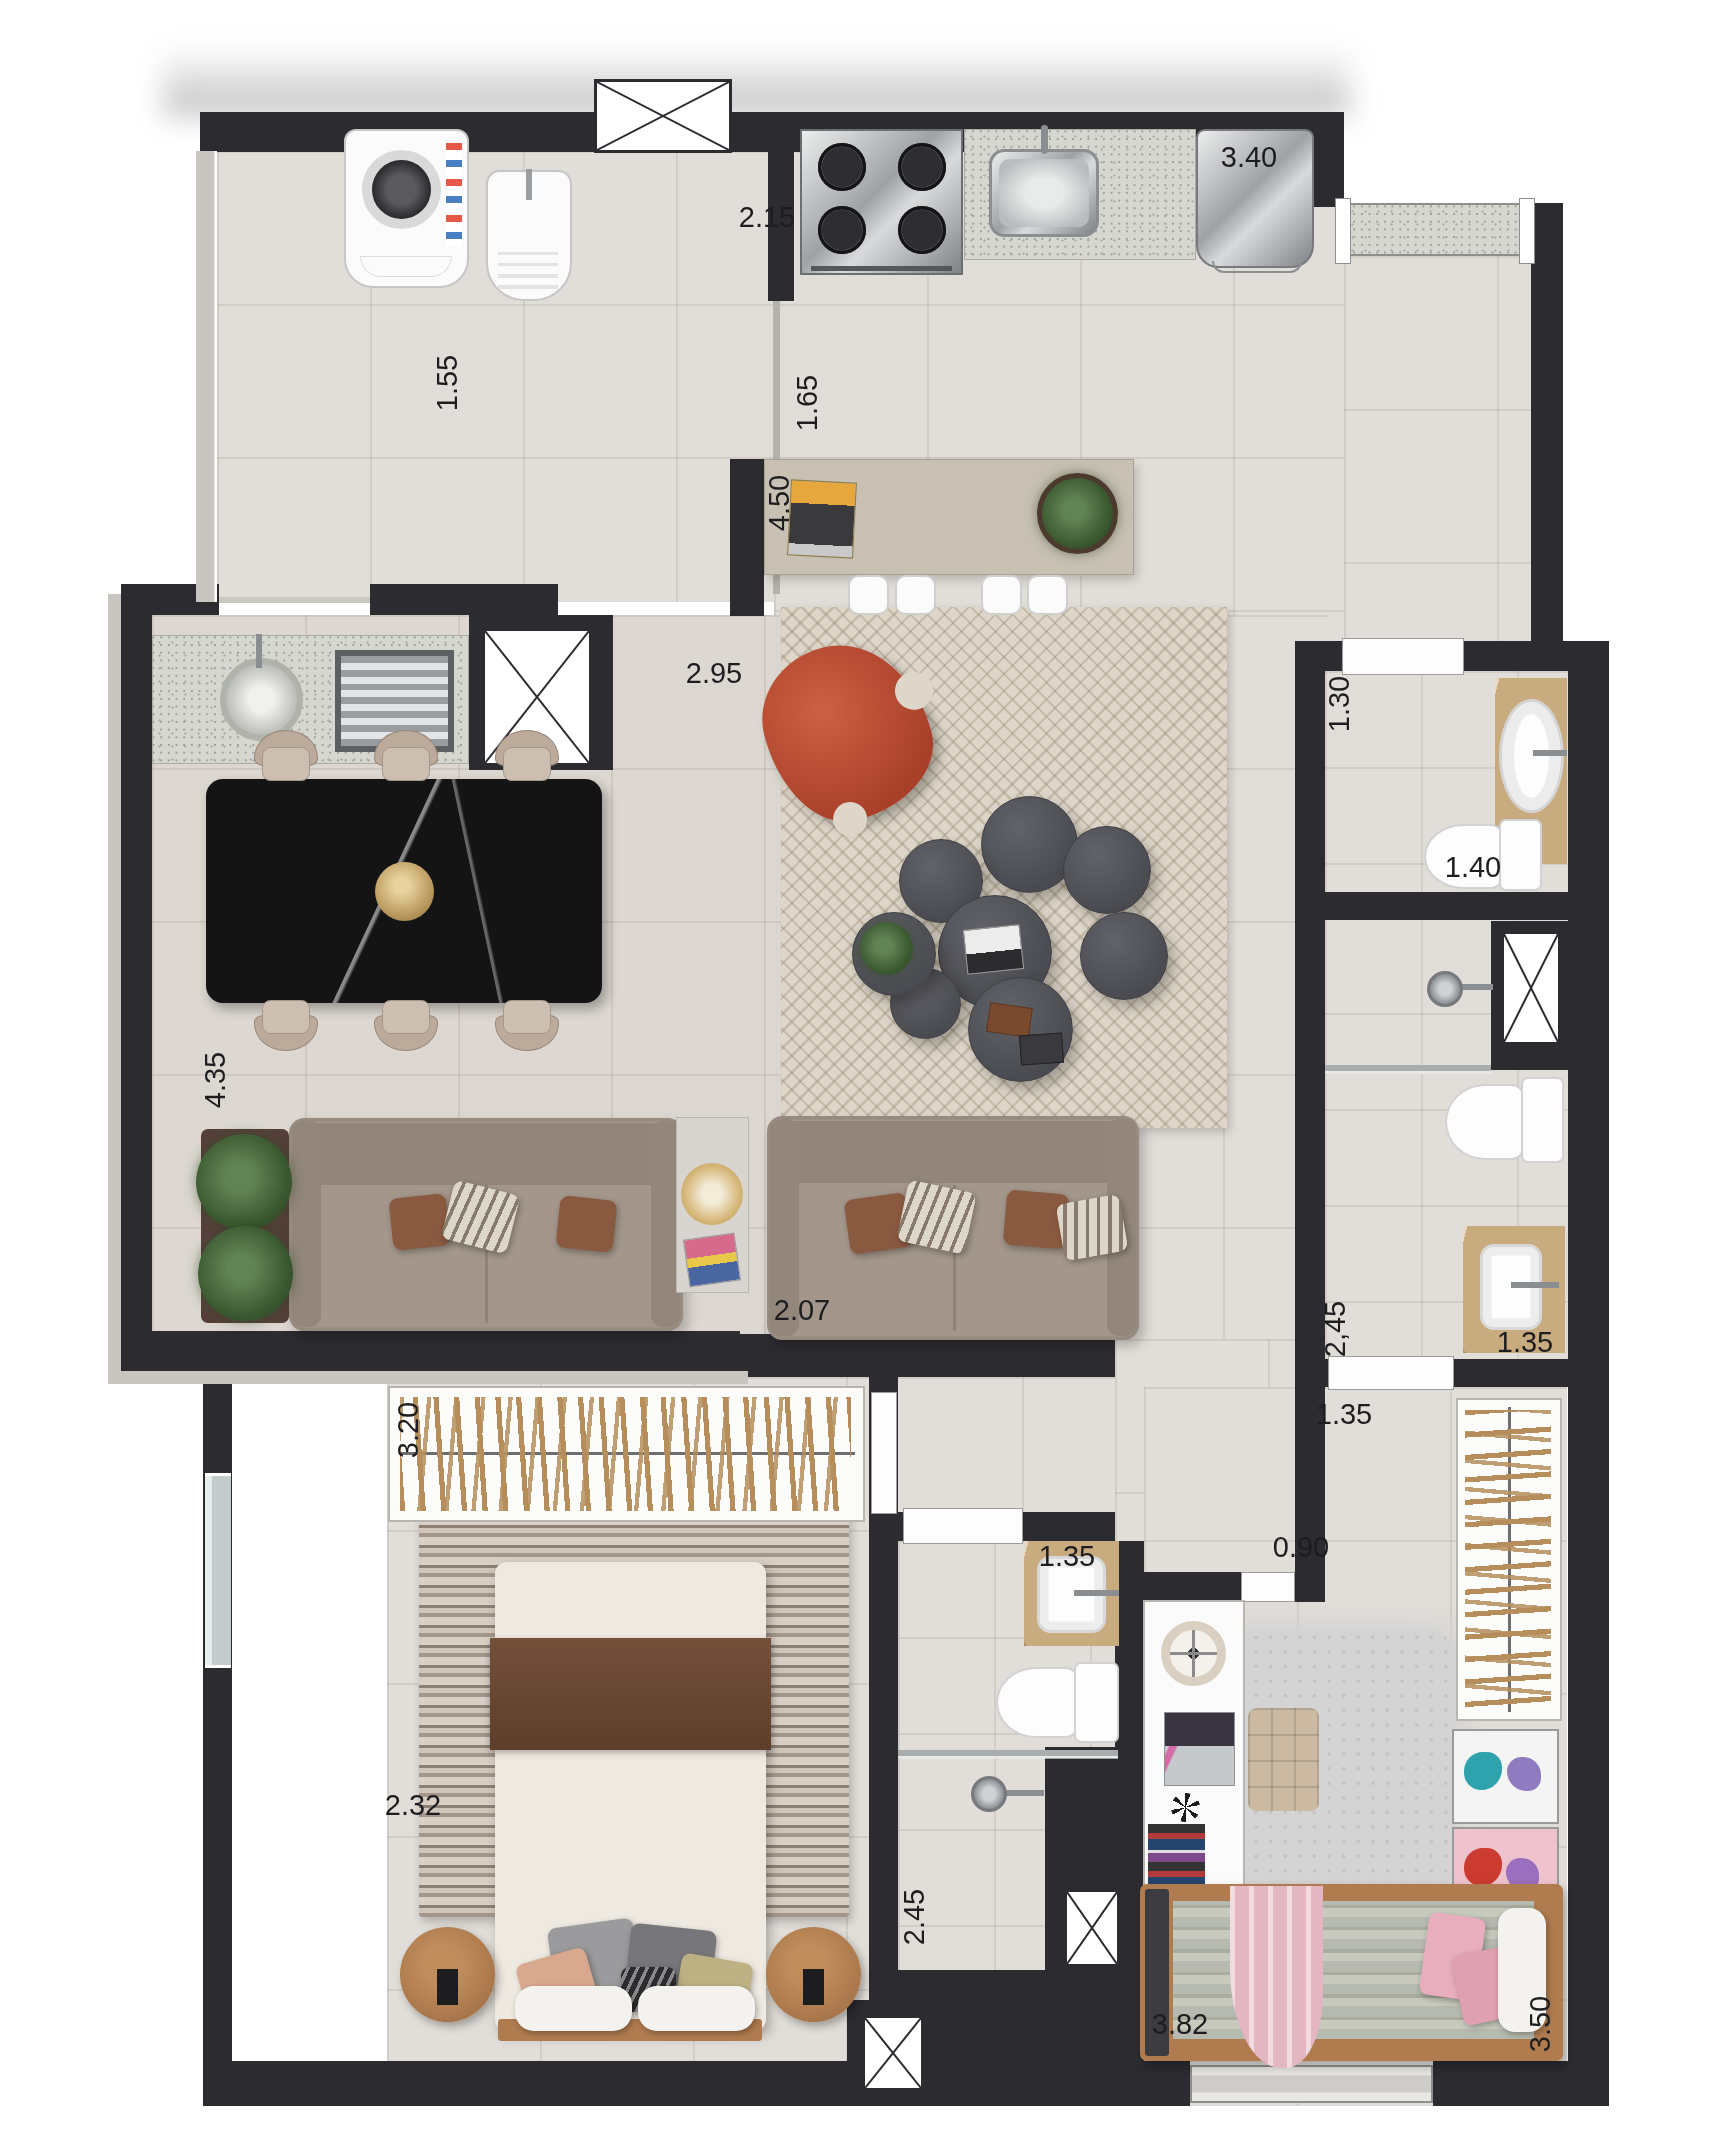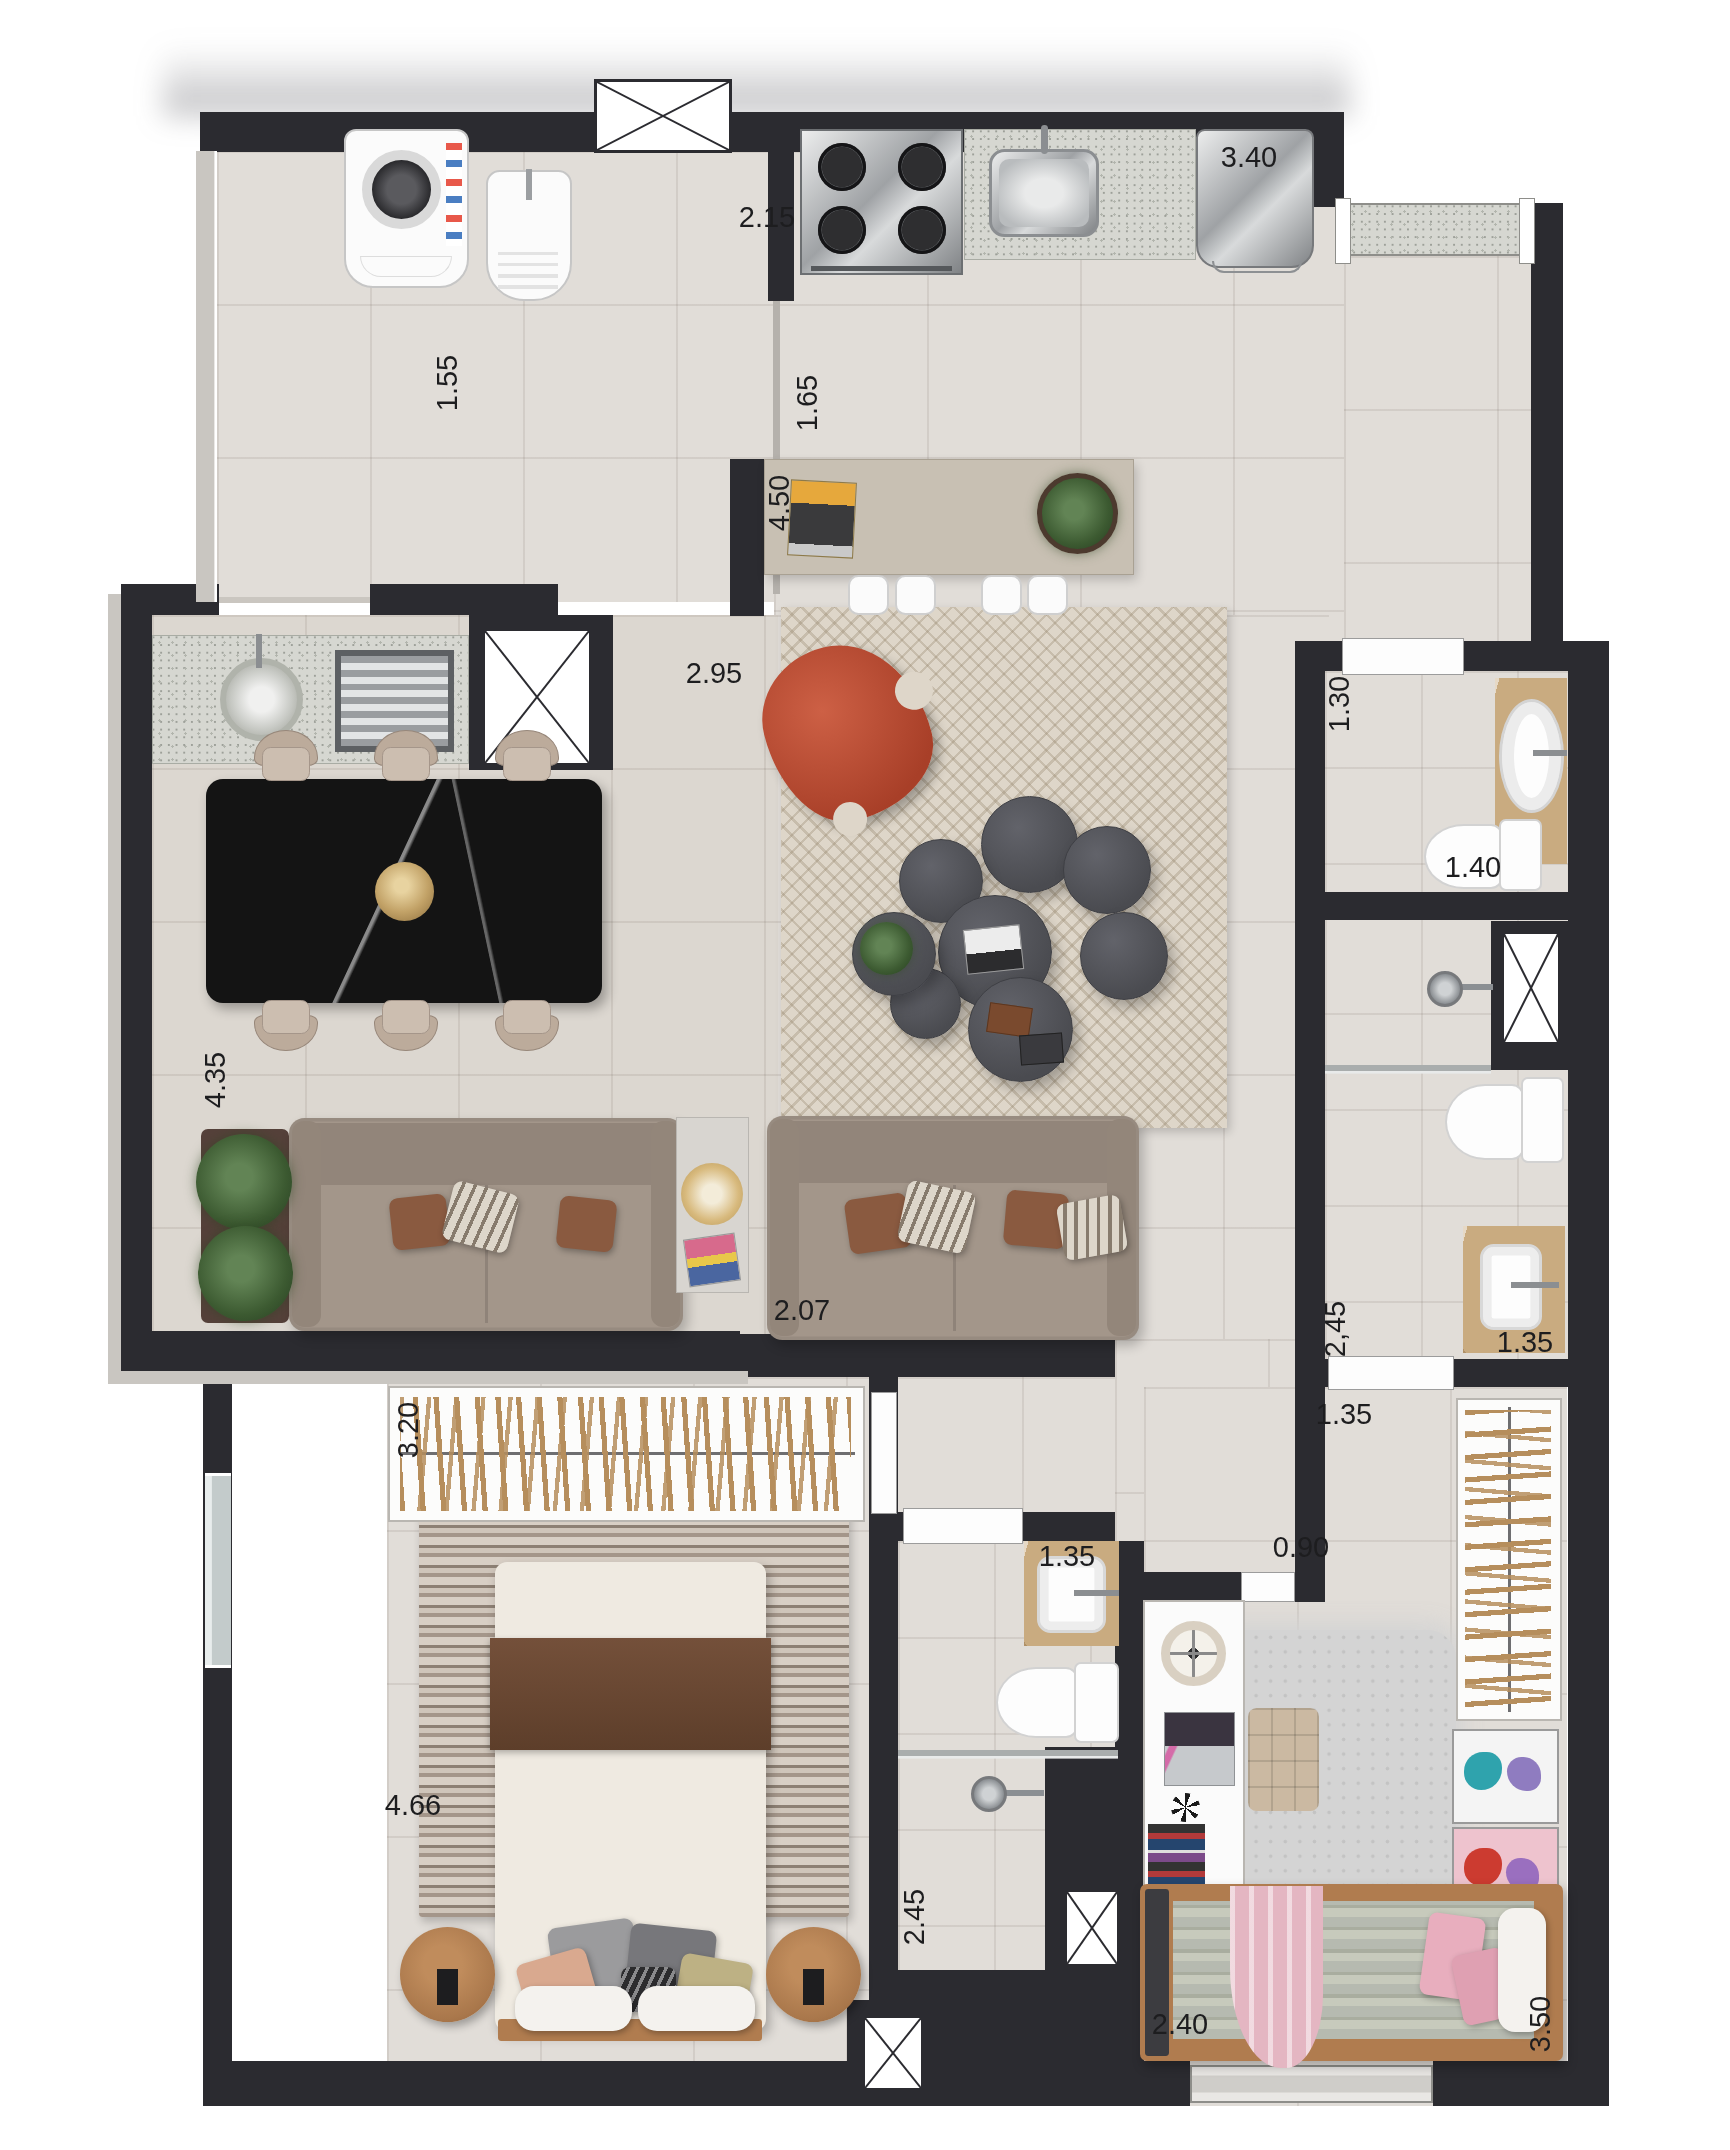--- a/index.html
+++ b/index.html
@@ -375,19 +375,19 @@
   <div class="dim v" style="left:1339px;top:704px">1.30</div>
   <div class="dim" style="left:1473px;top:867px">1.40</div>
   <div class="dim v" style="left:215px;top:1080px">4.35</div>
   <div class="dim" style="left:802px;top:1310px;z-index:41">2.07</div>
   <div class="dim v" style="left:408px;top:1430px;z-index:41">3.20</div>
   <div class="dim v" style="left:1335px;top:1329px">2,45</div>
   <div class="dim" style="left:1525px;top:1342px;z-index:41">1.35</div>
   <div class="dim" style="left:1344px;top:1414px">1.35</div>
   <div class="dim" style="left:1301px;top:1547px">0.90</div>
   <div class="dim" style="left:1067px;top:1556px;z-index:41">1.35</div>
-  <div class="dim" style="left:413px;top:1805px;z-index:41">4.66</div>
+  <div class="dim" style="left:413px;top:1805px;z-index:41">2.32</div>
   <div class="dim v" style="left:914px;top:1917px">2.45</div>
-  <div class="dim" style="left:1180px;top:2024px;z-index:41">2.40</div>
+  <div class="dim" style="left:1180px;top:2024px;z-index:41">3.82</div>
   <div class="dim v" style="left:1540px;top:2024px;z-index:41">3.50</div>
 
 </div>
 
 
 </body></html>

